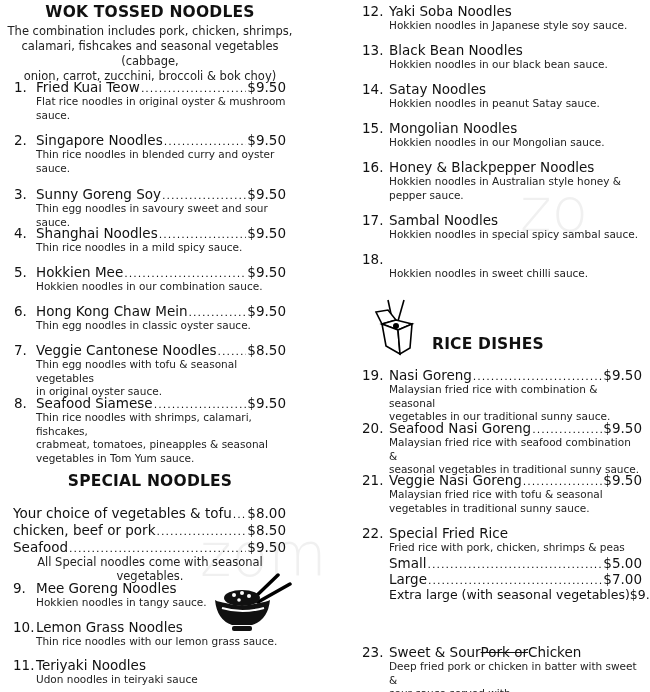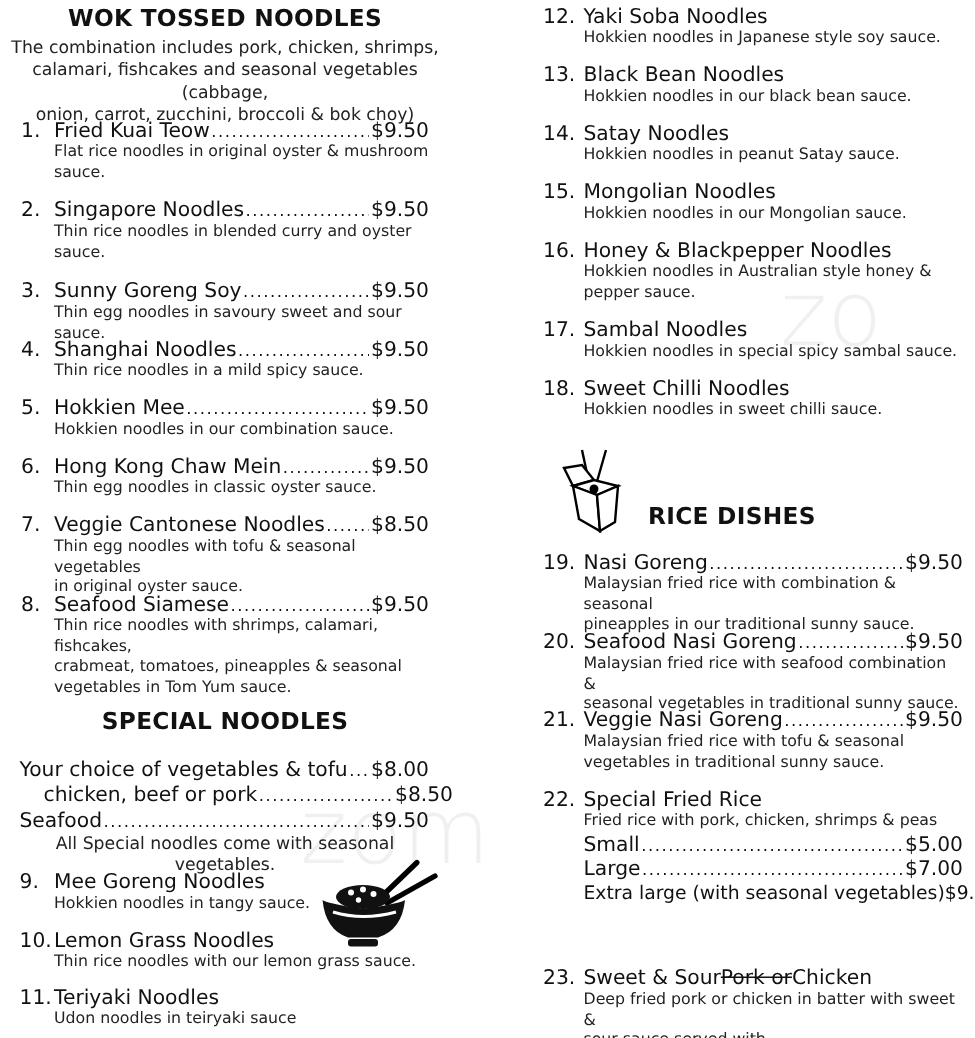--- a/index.html
+++ b/index.html
@@ -133,21 +133,21 @@
   </div>
 
   <div class="section-title" style="position:absolute; top:472px; left:0; width:300px;">SPECIAL NOODLES</div>
   <div class="item" style="top:505px; left:13px; width:273px;">
     <div class="item-line">
         <span class="name">Your choice of vegetables &amp; tofu</span>
         <span class="dots"></span>
         <span class="price">$8.00</span>
       </div>
   </div>
-  <div class="item" style="top:522px; left:13px; width:273px;margin-left:16px;">
+  <div class="item" style="top:522px; left:13px; width:273px;">
     <div class="item-line">
         <span class="name">chicken, beef or pork</span>
         <span class="dots"></span>
         <span class="price">$8.50</span>
       </div>
   </div>
   <div class="item" style="top:539px; left:13px; width:273px;">
     <div class="item-line">
         <span class="name">Seafood</span>
         <span class="dots"></span>
@@ -236,21 +236,20 @@
   <div class="item" style="top:212px; left:2px; width:286px;">
     <div class="item-line">
         <span class="num" style="width:27px">17.</span>
         <span class="name">Sambal Noodles</span>
       </div>
     <div class="desc" style="padding-left:27px">Hokkien noodles in special spicy sambal sauce.</div>
   </div>
   <div class="item" style="top:251px; left:2px; width:286px;">
     <div class="item-line">
         <span class="num" style="width:27px">18.</span>
-        <span class="name">Sweet Chilli Noodles</span>
       </div>
     <div class="desc" style="padding-left:27px">Hokkien noodles in sweet chilli sauce.</div>
   </div>
 
   <div style="position:absolute; left:12px; top:298px; width:50px; height:58px;">
     <svg width="50" height="58" viewBox="0 0 50 58">
       <line x1="22" y1="30" x2="16" y2="2" stroke="#000" stroke-width="1.6"></line>
       <line x1="24" y1="30" x2="32" y2="2" stroke="#000" stroke-width="1.6"></line>
       <polygon points="4,14 16,12 24,22 10,26" fill="#fff" stroke="#000" stroke-width="1.6"></polygon>
       <polygon points="10,26 24,22 40,26 26,32" fill="#fff" stroke="#000" stroke-width="1.6"></polygon>
@@ -263,21 +262,21 @@
 
   <div class="item" style="top:367px; left:2px; width:280px;">
     <div class="item-line">
         <span class="num" style="width:27px">19.</span>
         <span class="name">Nasi Goreng</span>
         <span class="dots"></span>
         <span class="price">$9.50</span>
       </div>
     <div class="desc" style="padding-left:27px">
         <div>Malaysian fried rice with combination &amp; seasonal</div>
-        <div>pineapples in our traditional sunny sauce.</div>
+        <div>vegetables in our traditional sunny sauce.</div>
       </div>
   </div>
   <div class="item" style="top:420px; left:2px; width:280px;">
     <div class="item-line">
         <span class="num" style="width:27px">20.</span>
         <span class="name">Seafood Nasi Goreng</span>
         <span class="dots"></span>
         <span class="price">$9.50</span>
       </div>
     <div class="desc" style="padding-left:27px">

